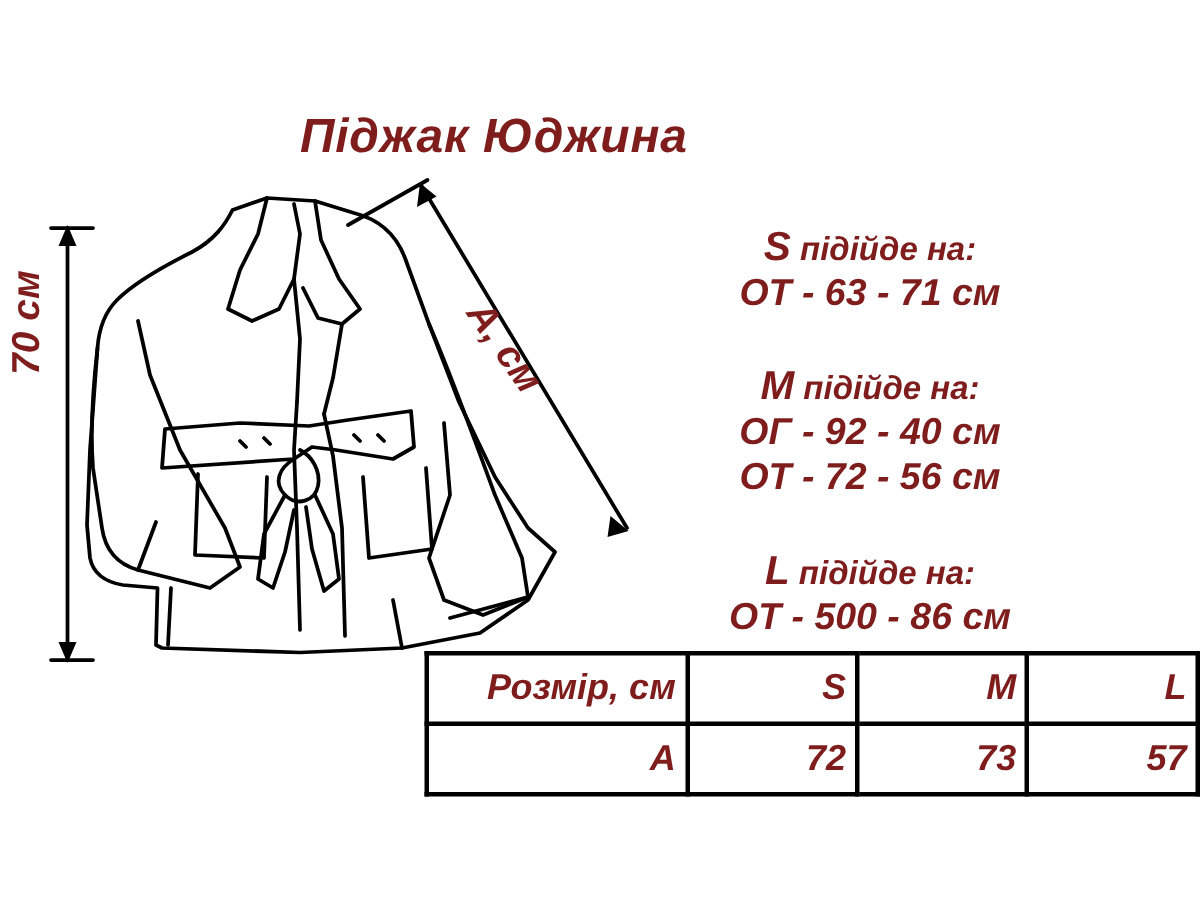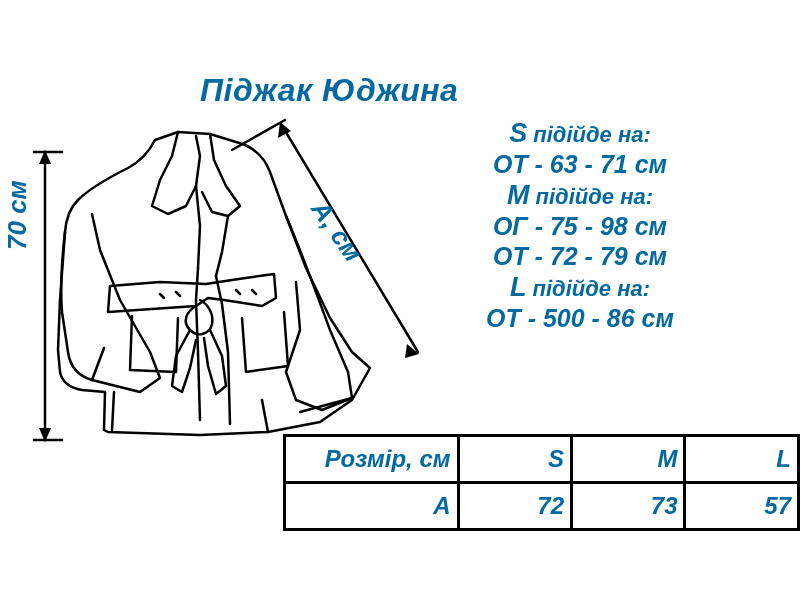--- a/index.html
+++ b/index.html
@@ -7,21 +7,21 @@
     padding: 0;
     background: #ffffff;
   }
   #page {
     position: relative;
     width: 800px;
     height: 600px;
     background: #ffffff;
     overflow: hidden;
     font-family: "Liberation Sans", sans-serif;
-    color: #0369a1;
+    color: #7f1d1d;
   }
   .title {
     position: absolute;
     left: 200px;
     top: 72px;
     font-size: 32px;
     font-weight: bold;
     font-style: italic;
     letter-spacing: 0.5px;
     white-space: nowrap;
@@ -61,20 +61,21 @@
     top: 118px;
     width: 320px;
     text-align: center;
   }
   .spec-head {
     font-size: 22px;
     font-style: italic;
     font-weight: bold;
     line-height: 1.15;
     white-space: nowrap;
+    margin-top: 31px;
   }
   .spec-head .sz {
     font-size: 27px;
   }
   .spec-row {
     font-size: 25px;
     font-style: italic;
     font-weight: bold;
     line-height: 1.22;
     white-space: nowrap;
@@ -171,22 +172,22 @@
     <div class="spec-head">
       <span class="sz">S</span>
       <span>підійде на:</span>
     </div>
     <div class="spec-row">ОТ - 63 - 71 см</div>
 
     <div class="spec-head">
       <span class="sz">M</span>
       <span>підійде на:</span>
     </div>
-    <div class="spec-row">ОГ - 75 - 98 см</div>
-    <div class="spec-row">ОТ - 72 - 79 см</div>
+    <div class="spec-row">ОГ - 92 - 40 см</div>
+    <div class="spec-row">ОТ - 72 - 56 см</div>
 
     <div class="spec-head">
       <span class="sz">L</span>
       <span>підійде на:</span>
     </div>
     <div class="spec-row">ОТ - 500 - 86 см</div>
   </div>
 
   <table class="sizes">
     <tbody>

